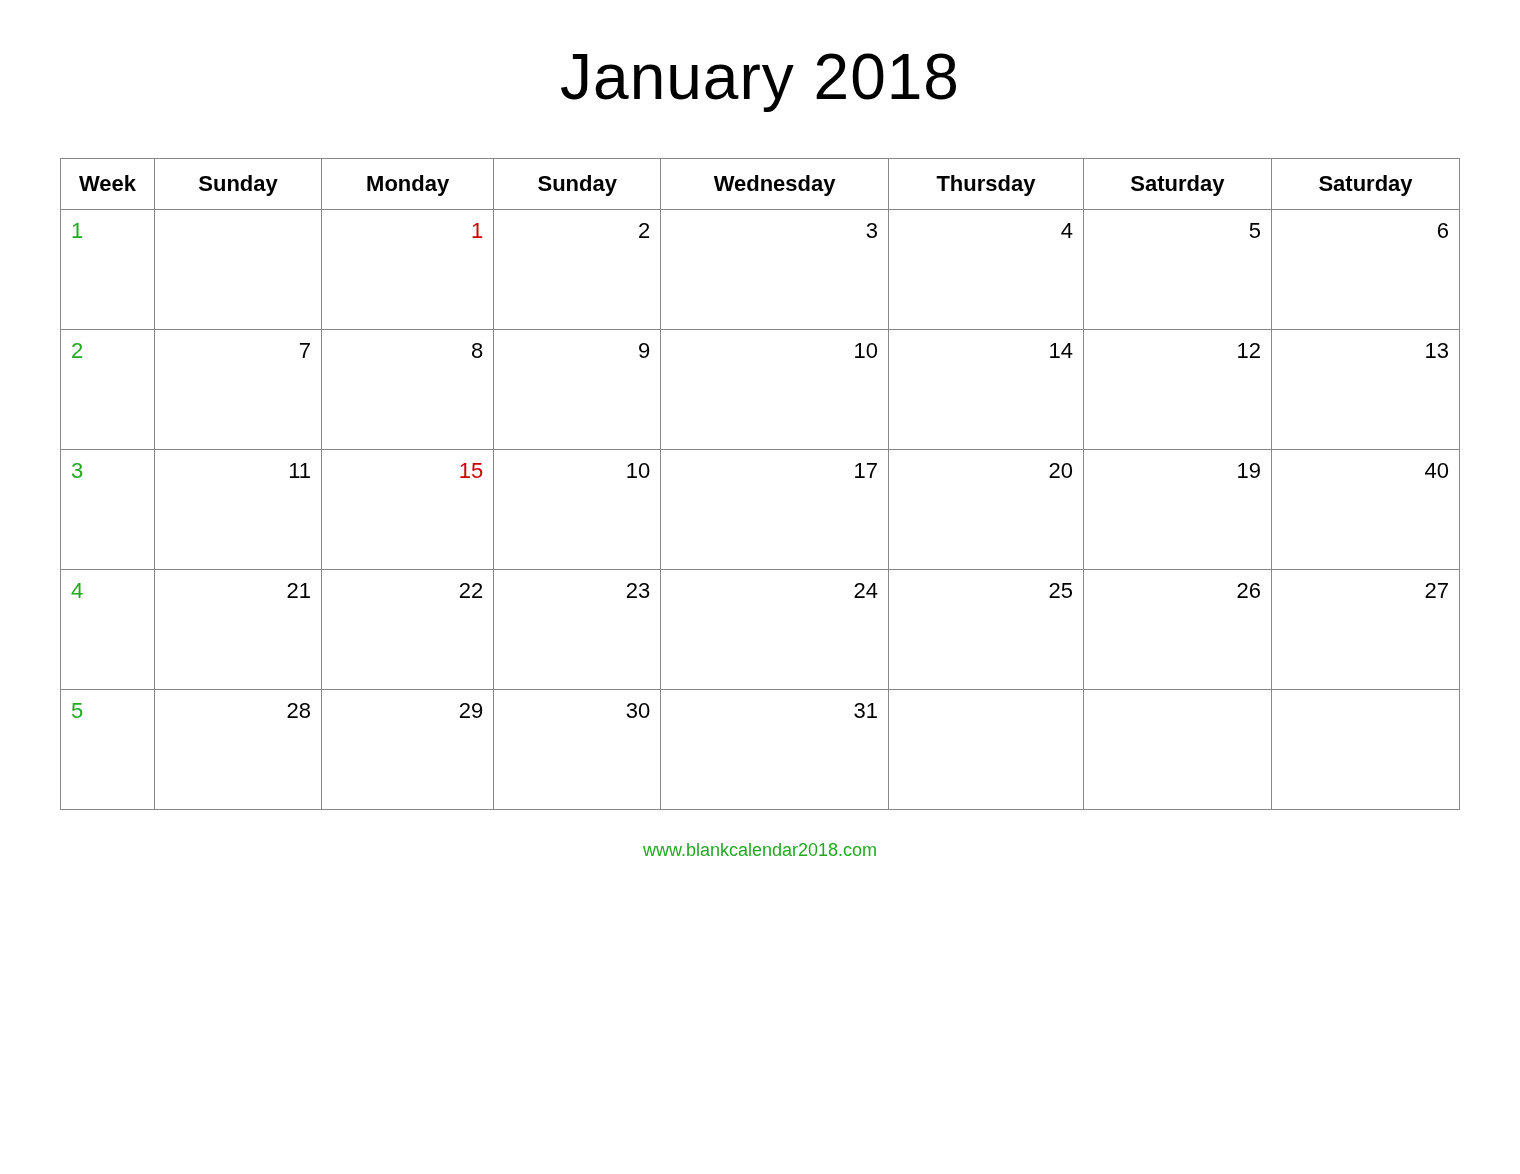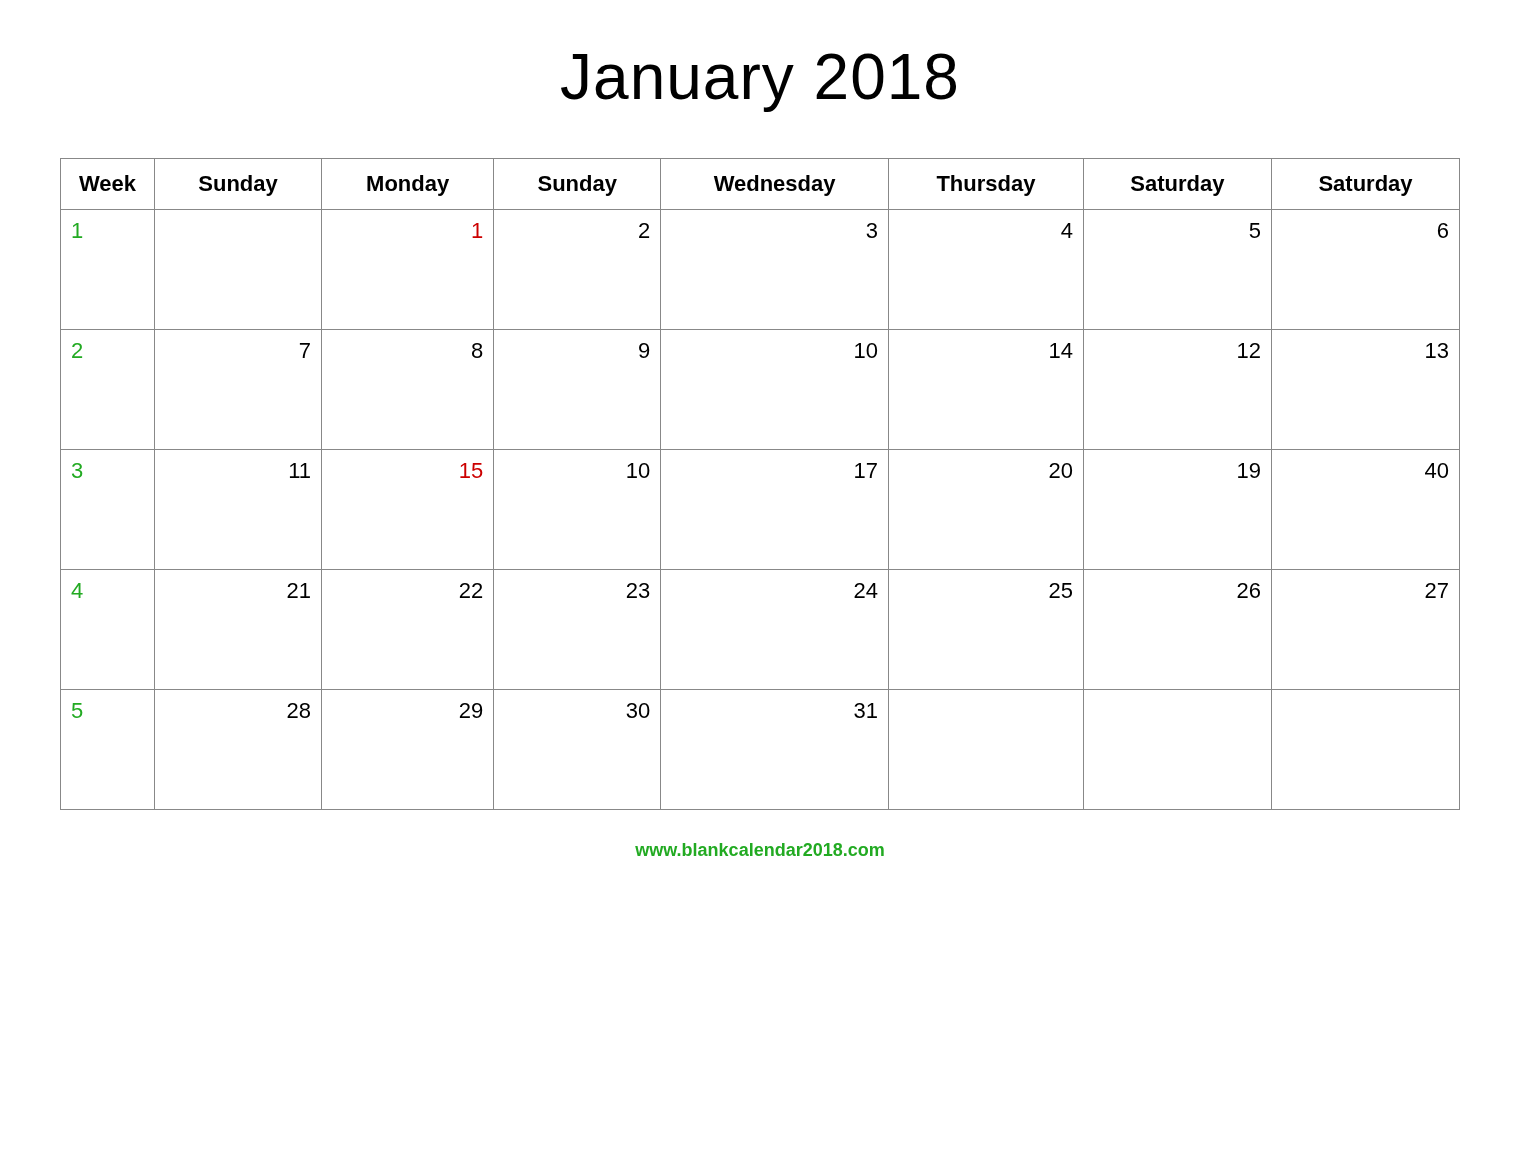--- a/index.html
+++ b/index.html
@@ -78,21 +78,21 @@
     }
 
     .day-cell.empty {
       background: #ffffff;
     }
 
     .footer-link {
       margin-top: 30px;
       font-size: 18px;
       color: #22aa22;
-      font-weight: bold;
+      font-weight: normal;
       text-decoration: none;
     }
 
     .footer-link a {
       color: #22aa22;
       text-decoration: none;
     }
   </style>
 </head>
 <body>

